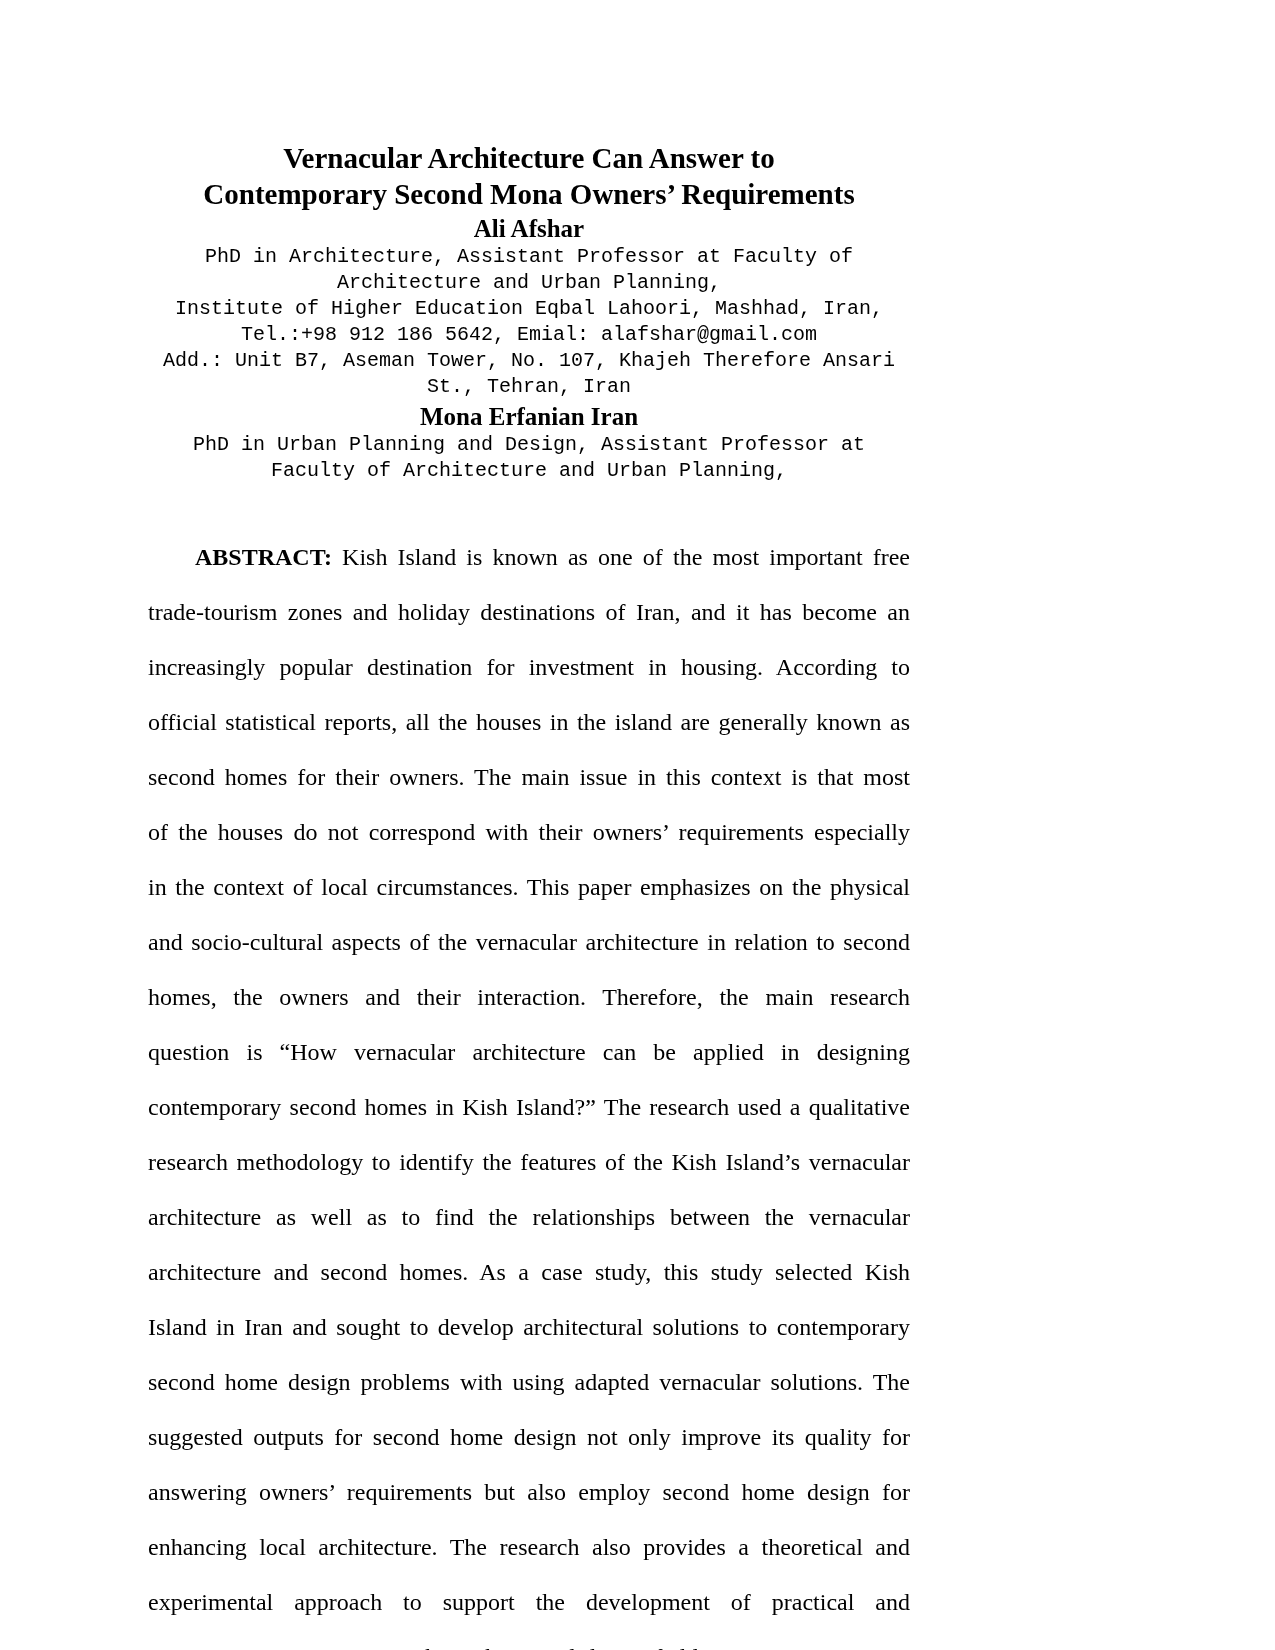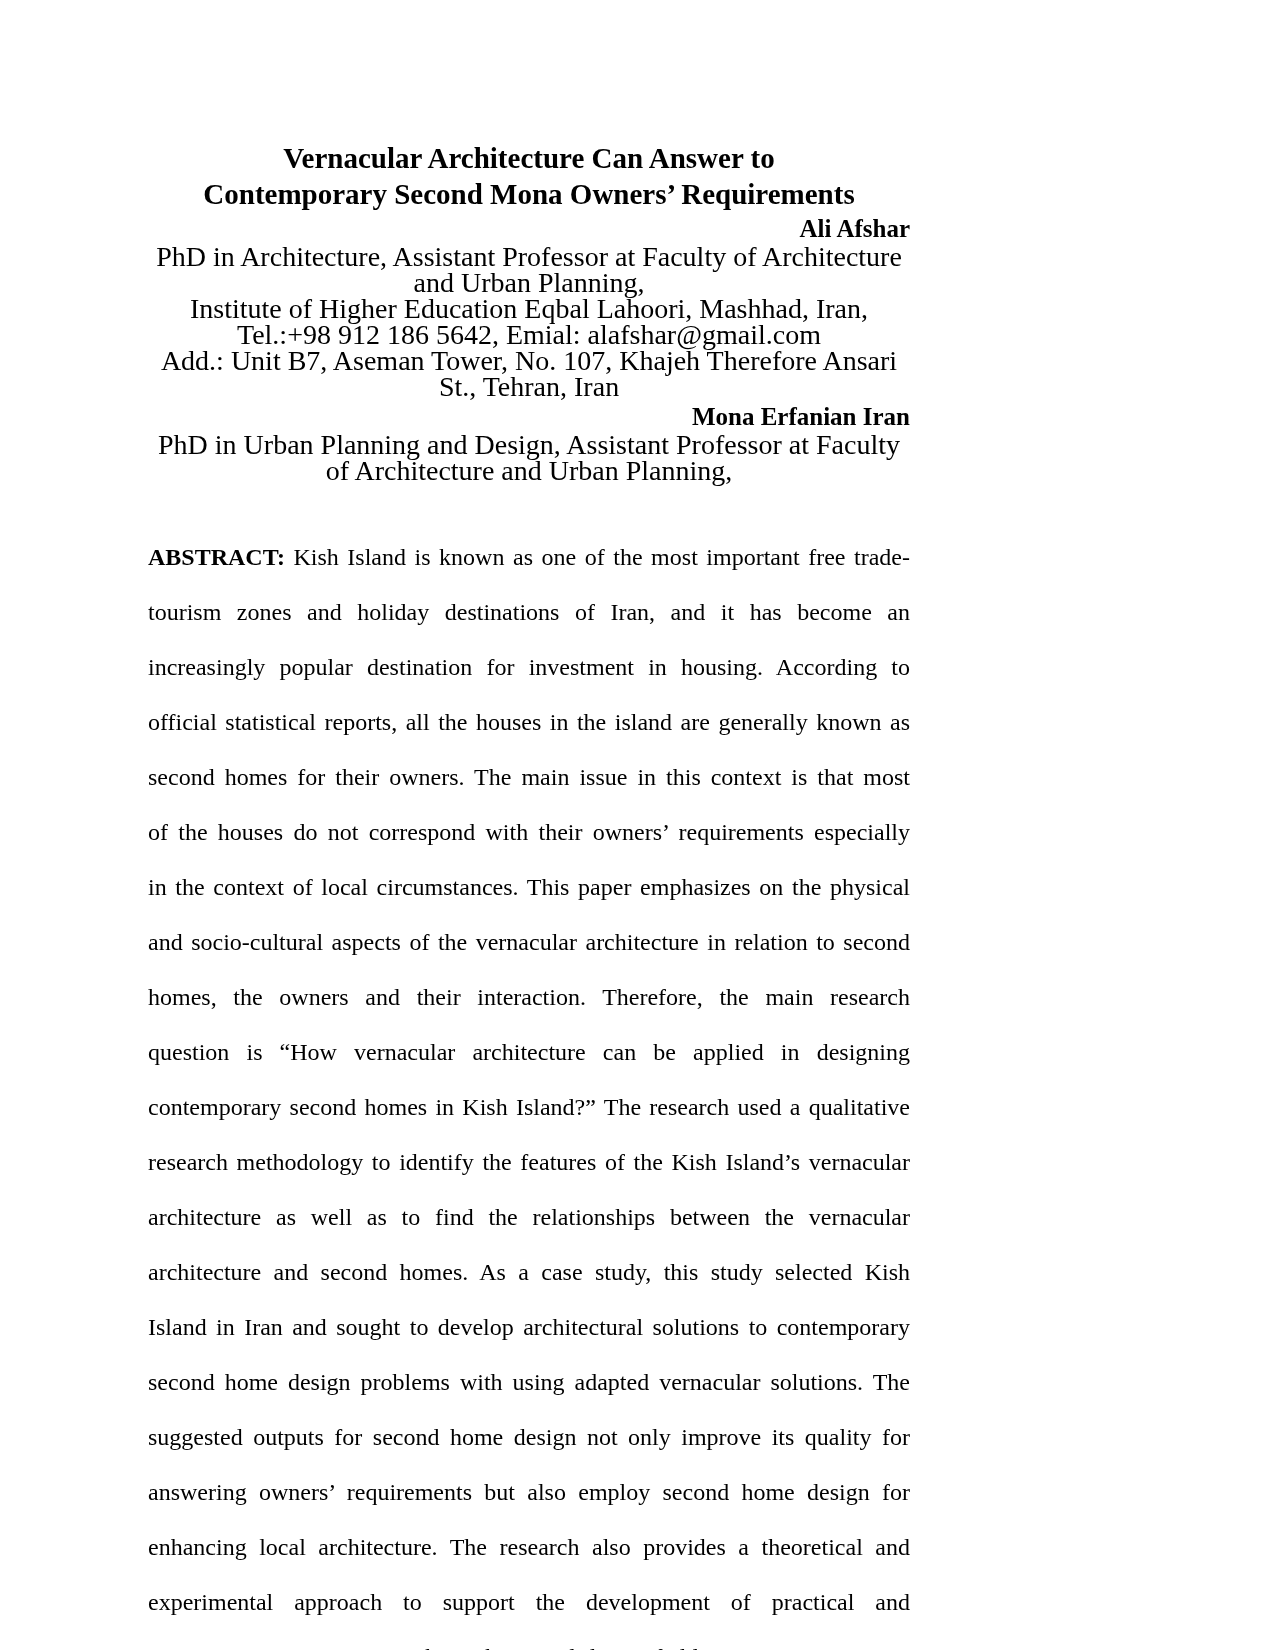--- a/index.html
+++ b/index.html
@@ -28,35 +28,36 @@
     line-height: 36px;
   }
   .title-line {
     display: block;
   }
   .author-name {
     font-size: 25px;
     font-weight: bold;
     line-height: 31px;
     margin-top: 1px;
-    text-align: right;
   }
   .aff-line {
-    font-size: 28px;
+    font-size: 20px;
     line-height: 26px;
+    font-family: Liberation Mono, monospace;
   }
   .abstract {
     margin: 46px 0 0 0;
     font-size: 24px;
     line-height: 55px;
     text-align: justify;
     word-spacing: 2px;
   }
   .abstract-label {
     font-weight: bold;
+    margin-left: 47px;
   }
   .keywords {
     margin: 86px 0 0 0;
     font-size: 24px;
     line-height: 30px;
     text-align: left;
     text-decoration: underline;
   }
 </style>
 </head>

